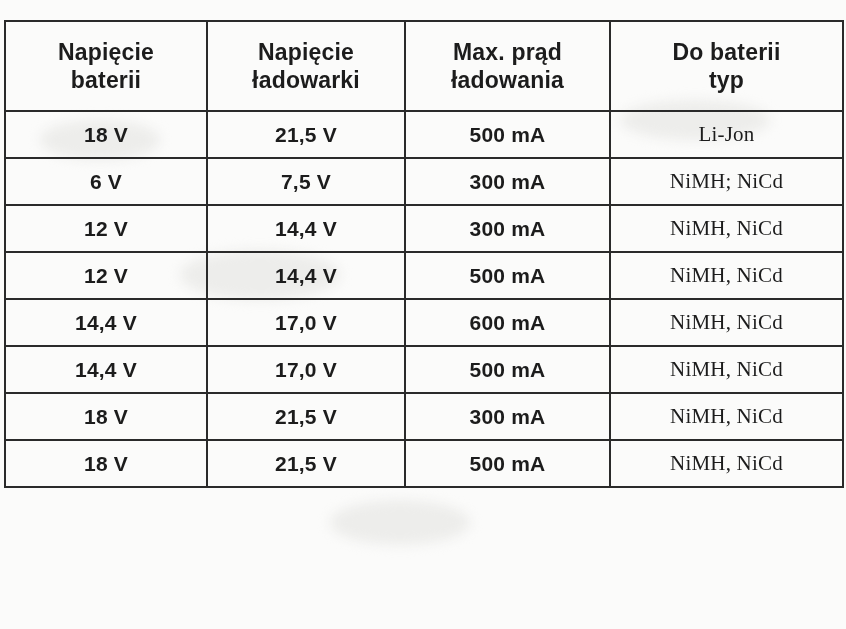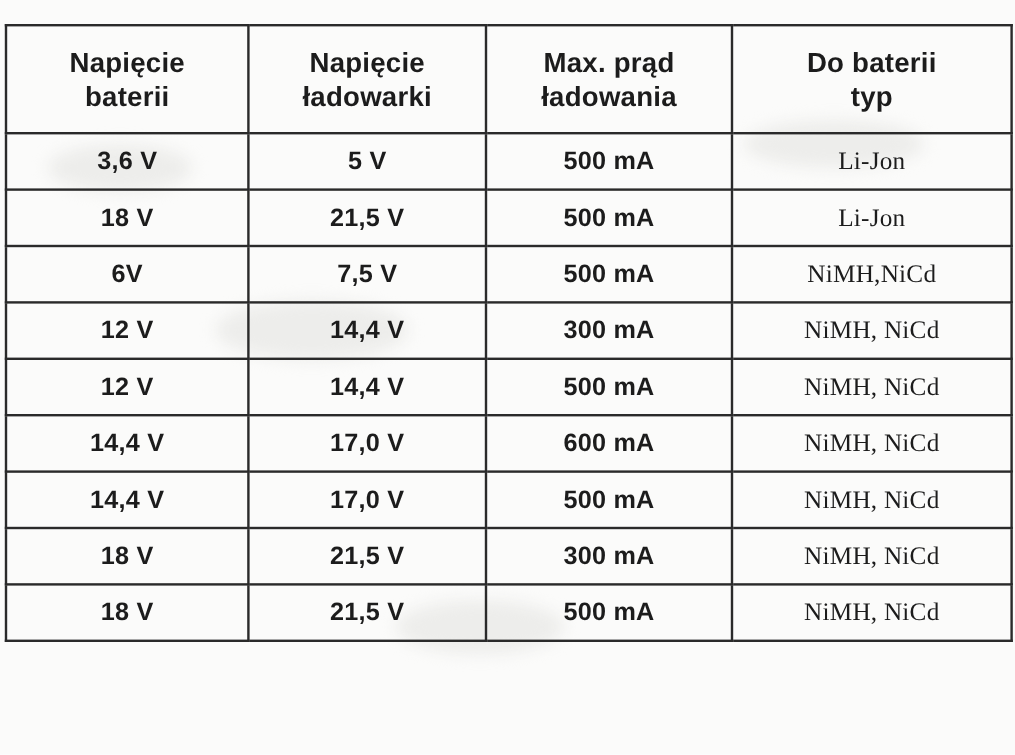--- a/index.html
+++ b/index.html
@@ -102,36 +102,30 @@
           <span class="l2">ładowania</span>
         </th>
         <th>
           <span>Do baterii</span>
           <span class="l2">typ</span>
         </th>
       </tr>
     </thead>
     <tbody>
       <tr>
-        <td>3,6 V</td>
-        <td>5 V</td>
-        <td>500 mA</td>
-        <td class="typ">Li-Jon</td>
-      </tr>
-      <tr>
         <td>18 V</td>
         <td>21,5 V</td>
         <td>500 mA</td>
         <td class="typ">Li-Jon</td>
       </tr>
       <tr>
-        <td>6V</td>
+        <td>6 V</td>
         <td>7,5 V</td>
-        <td>500 mA</td>
-        <td class="typ">NiMH,NiCd</td>
+        <td>300 mA</td>
+        <td class="typ">NiMH; NiCd</td>
       </tr>
       <tr>
         <td>12 V</td>
         <td>14,4 V</td>
         <td>300 mA</td>
         <td class="typ">NiMH, NiCd</td>
       </tr>
       <tr>
         <td>12 V</td>
         <td>14,4 V</td>

